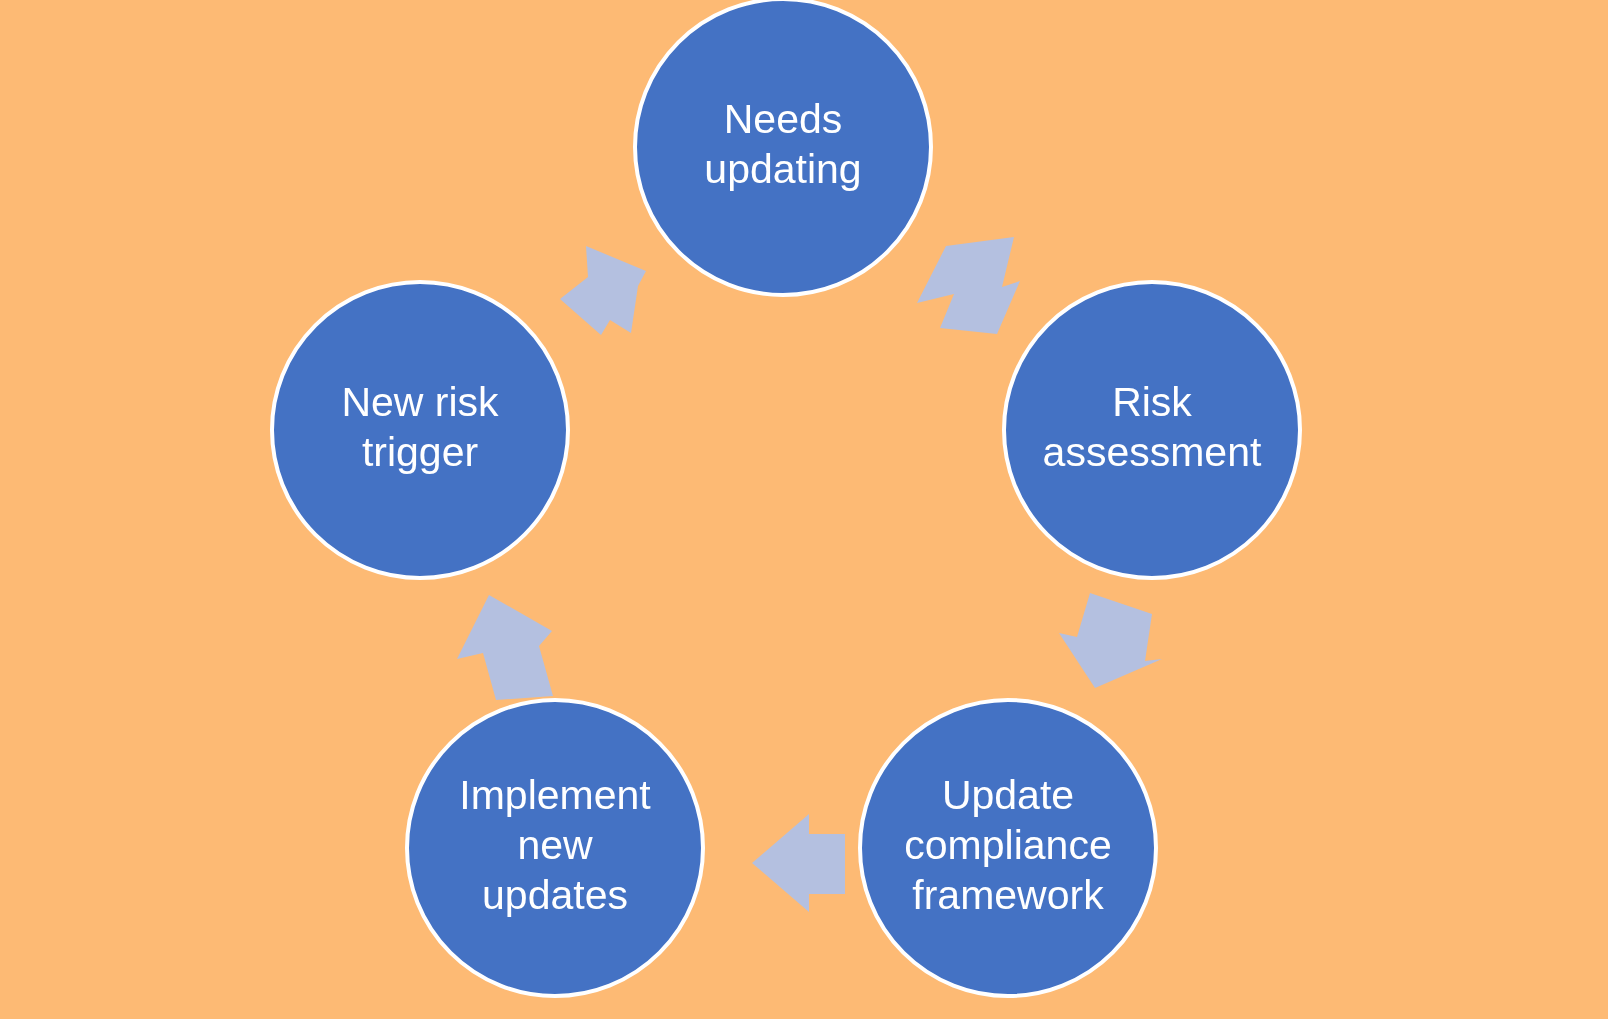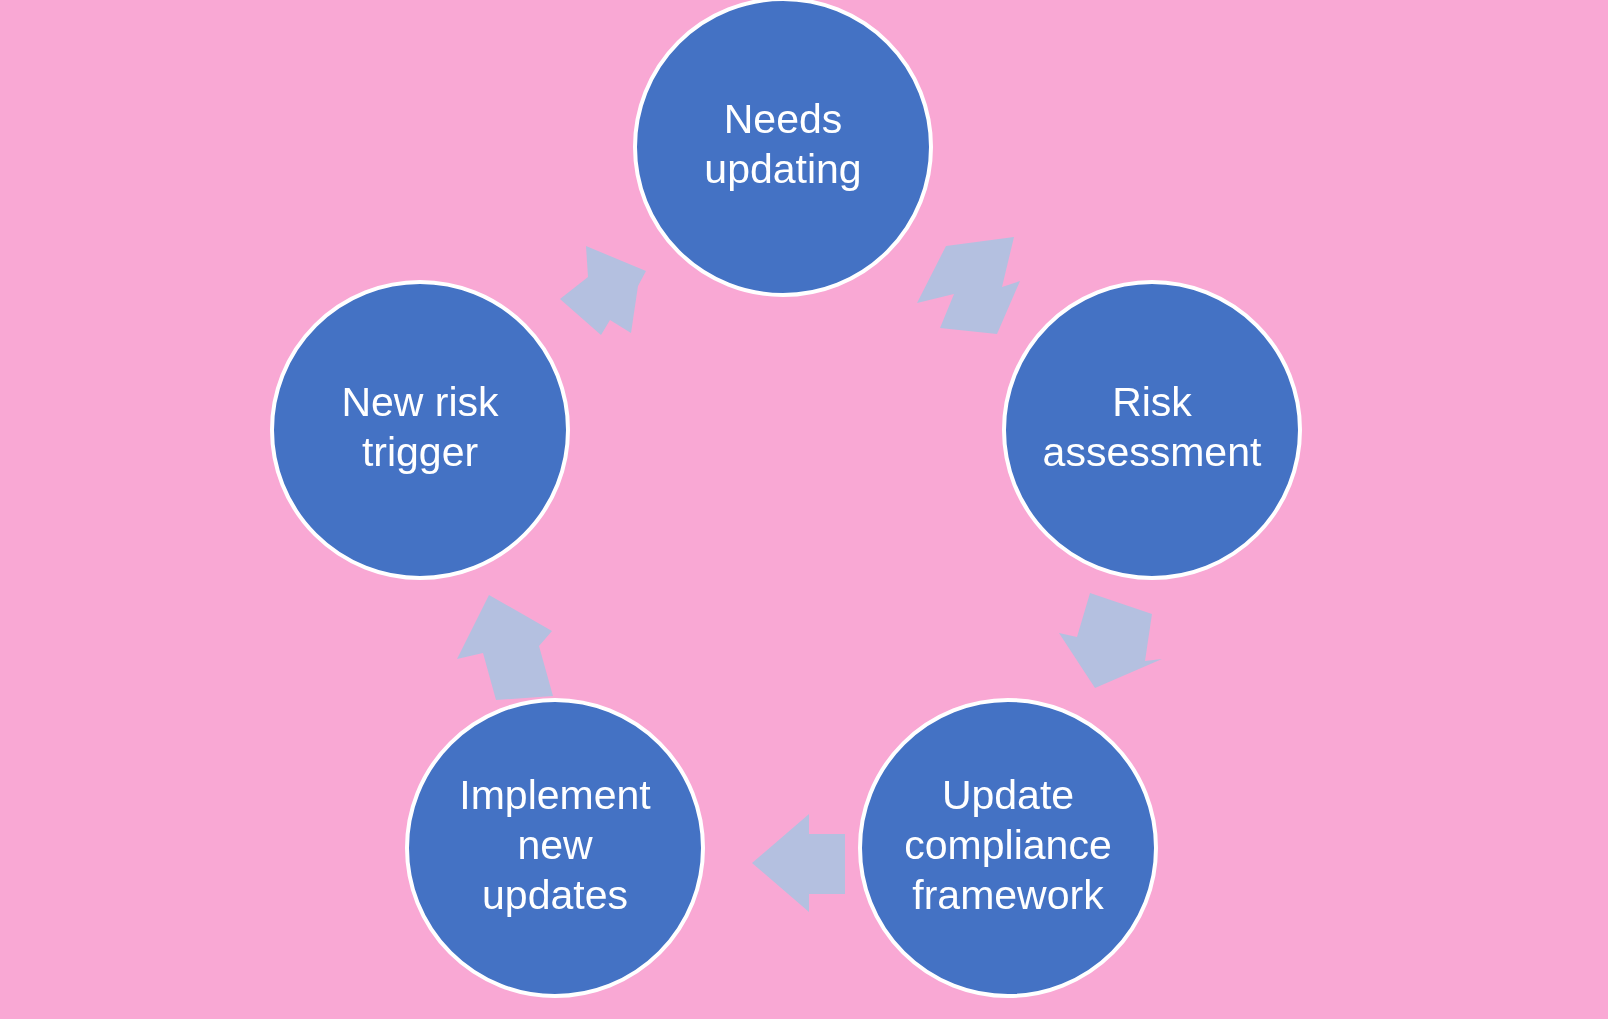--- a/index.html
+++ b/index.html
@@ -42,21 +42,21 @@
     dominant-baseline: middle;
   }
   .cycle-arrow {
     fill: #B4C0E0;
     stroke: none;
   }
 </style>
 </head>
 <body style="background: rgb(0, 0, 0);">
 
-<div id="diagram-root" style="background: #f9a8d4;">
+<div id="diagram-root" style="background: #fdba74;">
   <svg id="cycle-svg" viewBox="0 0 1608 1019" xmlns="http://www.w3.org/2000/svg">
 
     <g>
       <polygon class="cycle-arrow" points="946,246 1014,237 1002,287 1020,281 997,334 940,328 954,294 917,303" fill="#B4C0E0"></polygon>
       <polygon class="cycle-arrow" points="1090,593 1152,614 1145,661 1162,659 1095,688 1059,633 1077,637" fill="#B4C0E0"></polygon>
       <polygon class="cycle-arrow" points="809,814 809,834 845,834 845,894 809,894 809,912 752,863" fill="#B4C0E0"></polygon>
       <polygon class="cycle-arrow" points="489,595 552,631 539,646 553,696 496,700 483,653 457,659" fill="#B4C0E0"></polygon>
       <polygon class="cycle-arrow" points="586,246 646,271 638,286 631,333 610,320 601,335 560,299 588,277" fill="#B4C0E0"></polygon>
     </g>
 

